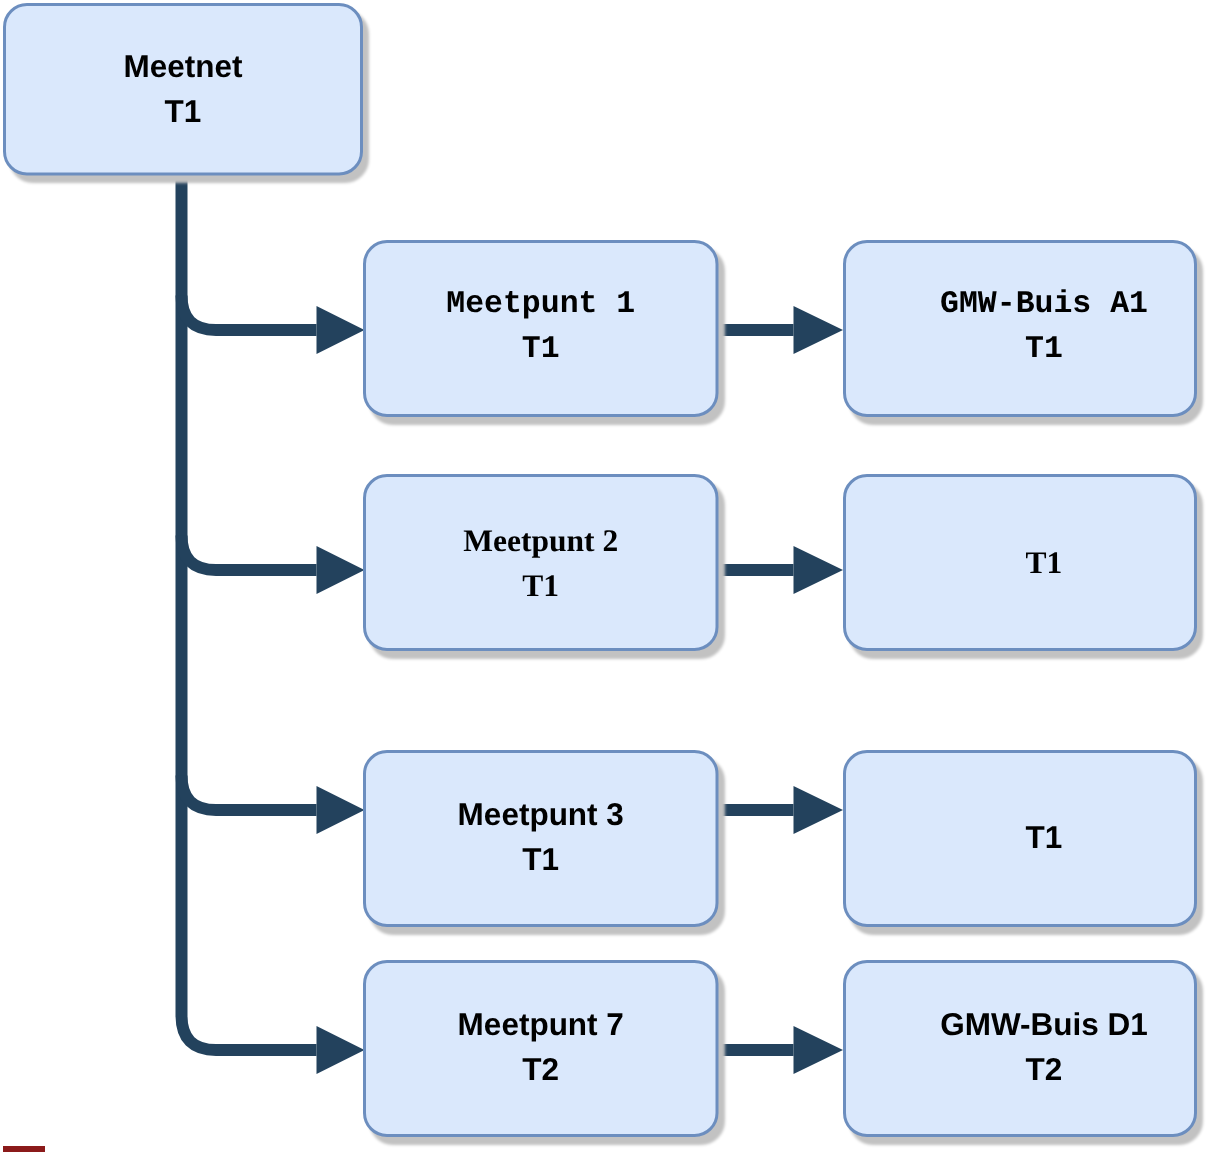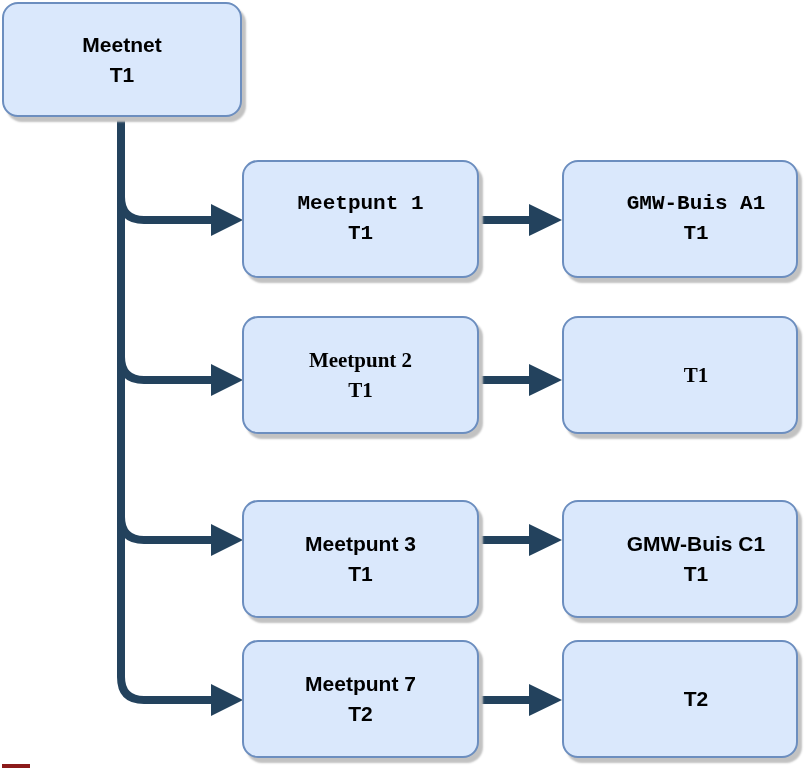--- a/index.html
+++ b/index.html
@@ -118,26 +118,26 @@
   </div>
   <div class="node col-right row-2">
     <div class="node-line">T1</div>
   </div>
 
   <div class="node col-mid row-3">
     <div class="node-line">Meetpunt 3</div>
     <div class="node-line">T1</div>
   </div>
   <div class="node col-right row-3">
-    <div class="node-line">GMW-Buis C1</div>
     <div class="node-line">T1</div>
   </div>
 
   <div class="node col-mid row-4">
     <div class="node-line">Meetpunt 7</div>
     <div class="node-line">T2</div>
   </div>
   <div class="node col-right row-4">
+    <div class="node-line">GMW-Buis D1</div>
     <div class="node-line">T2</div>
   </div>
 
   <div class="page-marker"></div>
 </div>
 
 </body></html>

